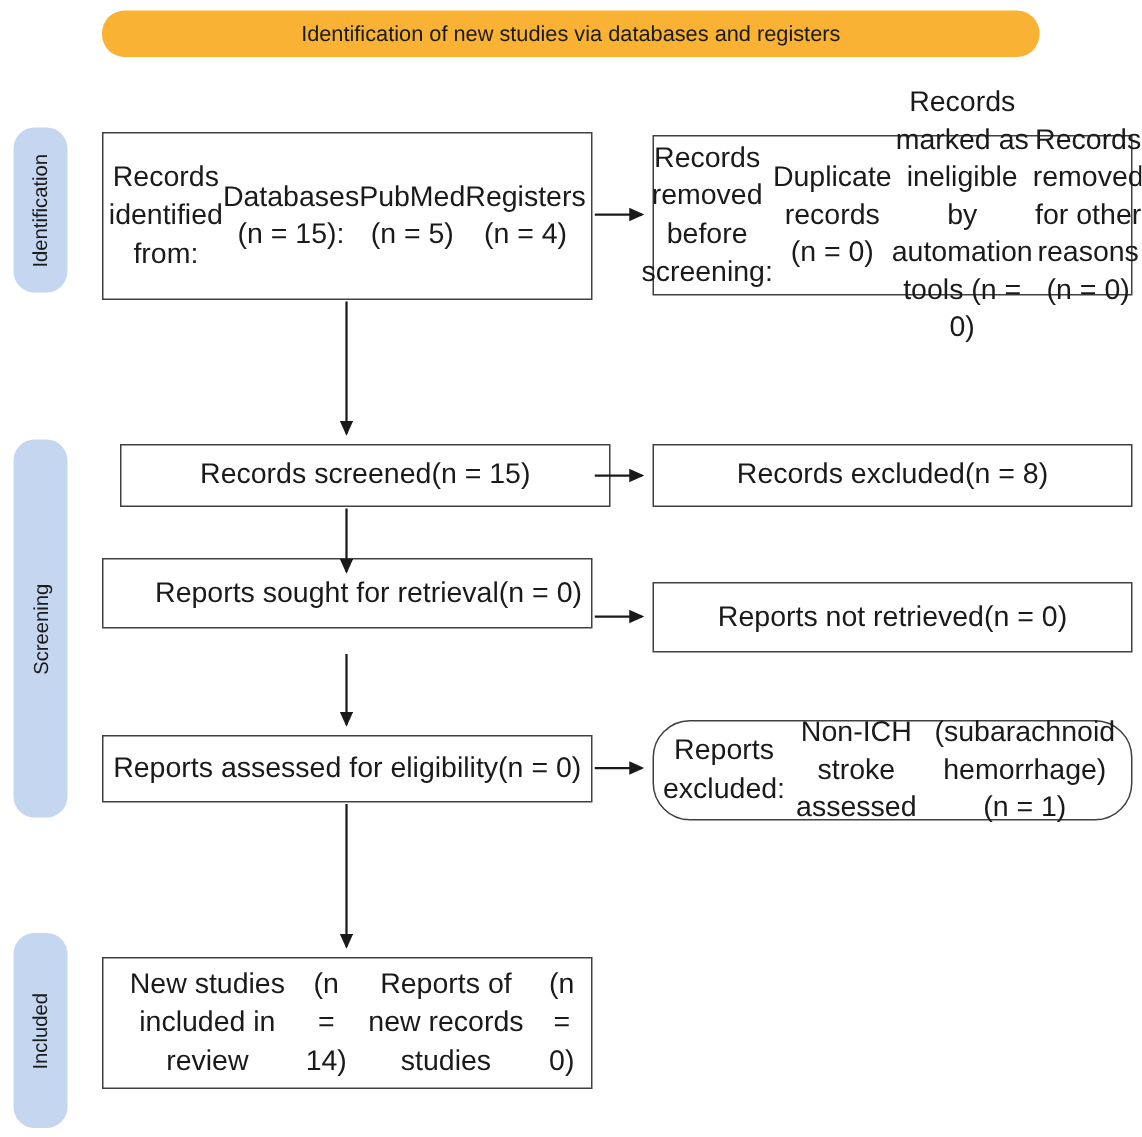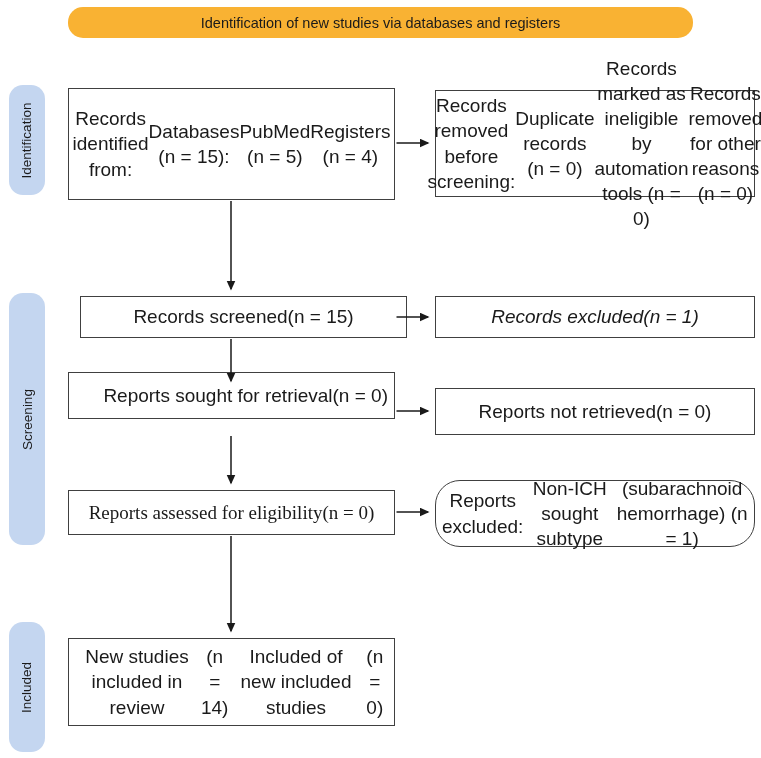--- a/index.html
+++ b/index.html
@@ -35,24 +35,24 @@
   .box{
     position:absolute;background:#fff;
     border:1.5px solid var(--box_border);
     display:flex;flex-direction:row;align-items:center;justify-content:center;
     text-align:center;font-size:19px;line-height:1.32;
     box-sizing:border-box;padding:2px 6px;
   }
   .box-l1{left:68px;top:88px;width:327px;height:112px;}
   .box-r1{left:435px;top:90px;width:320px;height:107px;}
   .box-l2{left:80px;top:296px;width:327px;height:42px;}
-  .box-r2{left:435px;top:296px;width:320px;height:42px;font-style:italic;}
+  .box-r2{left:435px;top:296px;width:320px;height:42px;}
   .box-l3{left:68px;top:372px;width:327px;height:47px;justify-content:flex-end;}
   .box-r3{left:435px;top:388px;width:320px;height:47px;}
-  .box-l4{left:68px;top:490px;width:327px;height:45px;font-family:Liberation Serif, serif;}
+  .box-l4{left:68px;top:490px;width:327px;height:45px;}
   .box-r4{left:435px;top:480px;width:320px;height:67px;border-radius:25px;}
   .box-l5{left:68px;top:638px;width:327px;height:88px;}
 
   .arrows{position:absolute;left:0;top:0;width:761px;height:758px;pointer-events:none;}
   .arrows line{stroke:var(--arrow);stroke-width:1.5;}
 </style>
 </head>
 <body>
 
 <div class="canvas">
@@ -85,48 +85,48 @@
     <div>Records removed for other reasons (n = 0)</div>
   </div>
 
   <div class="box box-l2">
     <div>Records screened</div>
     <div>(n = 15)</div>
   </div>
 
   <div class="box box-r2">
     <div>Records excluded</div>
-    <div>(n = 1)</div>
+    <div>(n = 8)</div>
   </div>
 
   <div class="box box-l3">
     <div>Reports sought for retrieval</div>
     <div>(n = 0)</div>
   </div>
 
   <div class="box box-r3">
     <div>Reports not retrieved</div>
     <div>(n = 0)</div>
   </div>
 
   <div class="box box-l4">
     <div>Reports assessed for eligibility</div>
     <div>(n = 0)</div>
   </div>
 
   <div class="box box-r4">
     <div>Reports excluded:</div>
-    <div>Non-ICH sought subtype</div>
+    <div>Non-ICH stroke assessed</div>
     <div>(subarachnoid hemorrhage) (n = 1)</div>
   </div>
 
   <div class="box box-l5">
     <div>New studies included in review</div>
     <div>(n = 14)</div>
-    <div>Included of new included studies</div>
+    <div>Reports of new records studies</div>
     <div>(n = 0)</div>
   </div>
 
   <svg class="arrows" viewBox="0 0 761 758">
     <defs>
       <marker id="ah" markerWidth="11" markerHeight="10" refX="8.5" refY="4.5" orient="auto" markerUnits="userSpaceOnUse">
         <path d="M0,0 L10,4.5 L0,9 z" fill="#1A1A1A"></path>
       </marker>
     </defs>
     <line x1="396.5" y1="143" x2="428" y2="143" marker-end="url(#ah)"></line>

